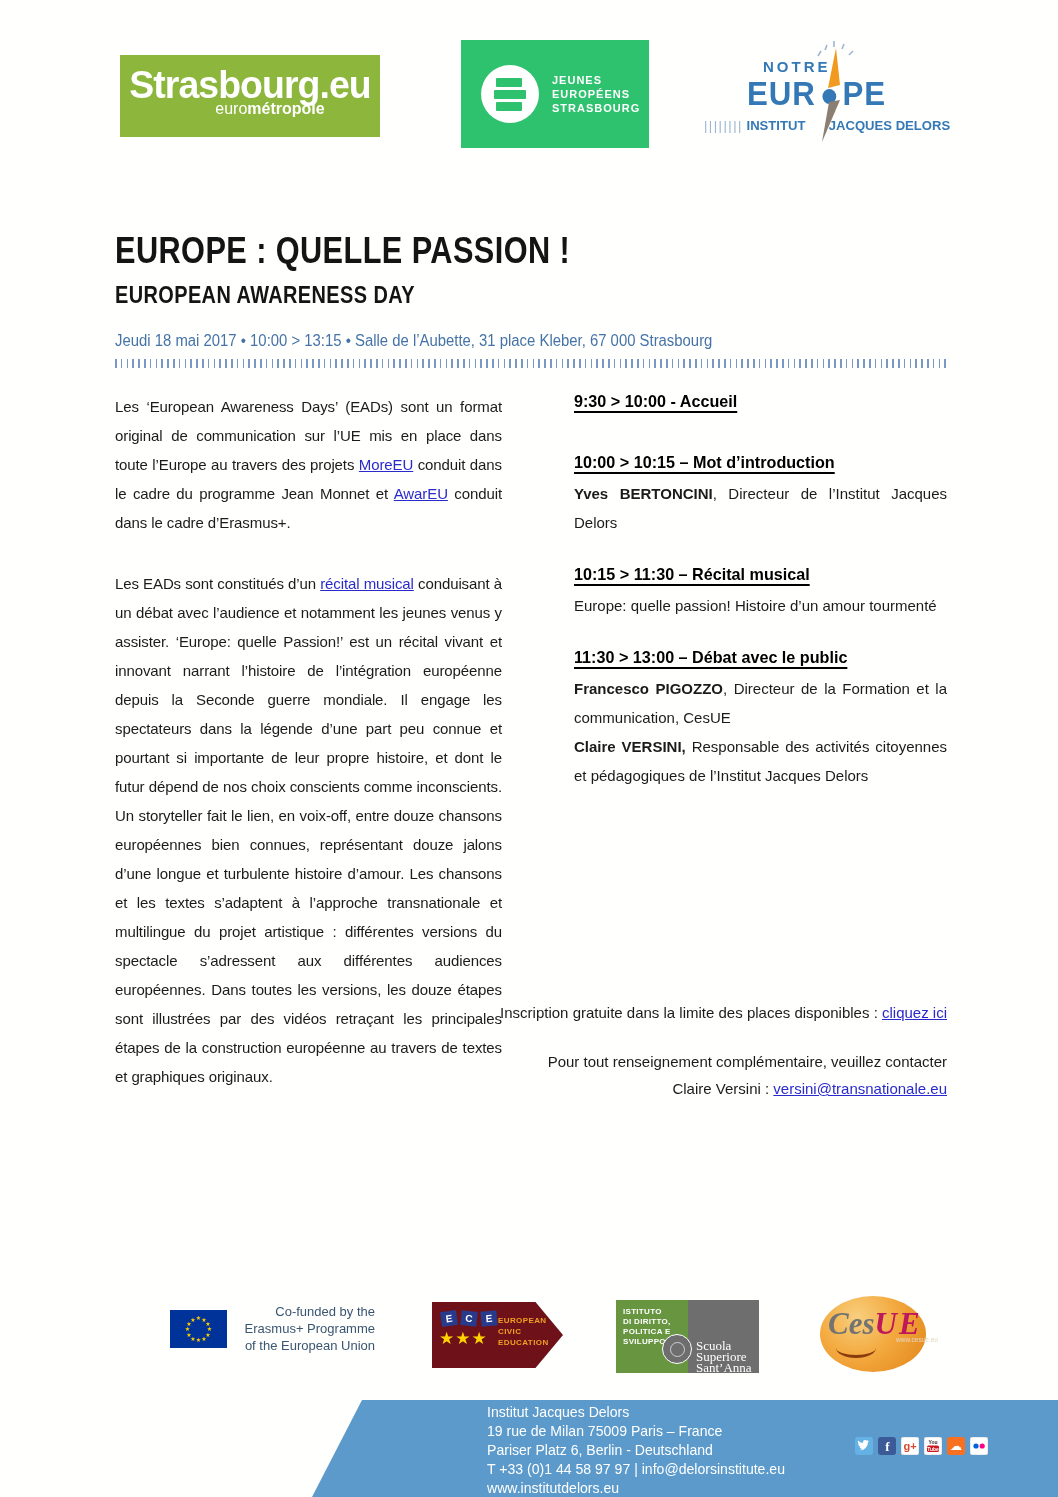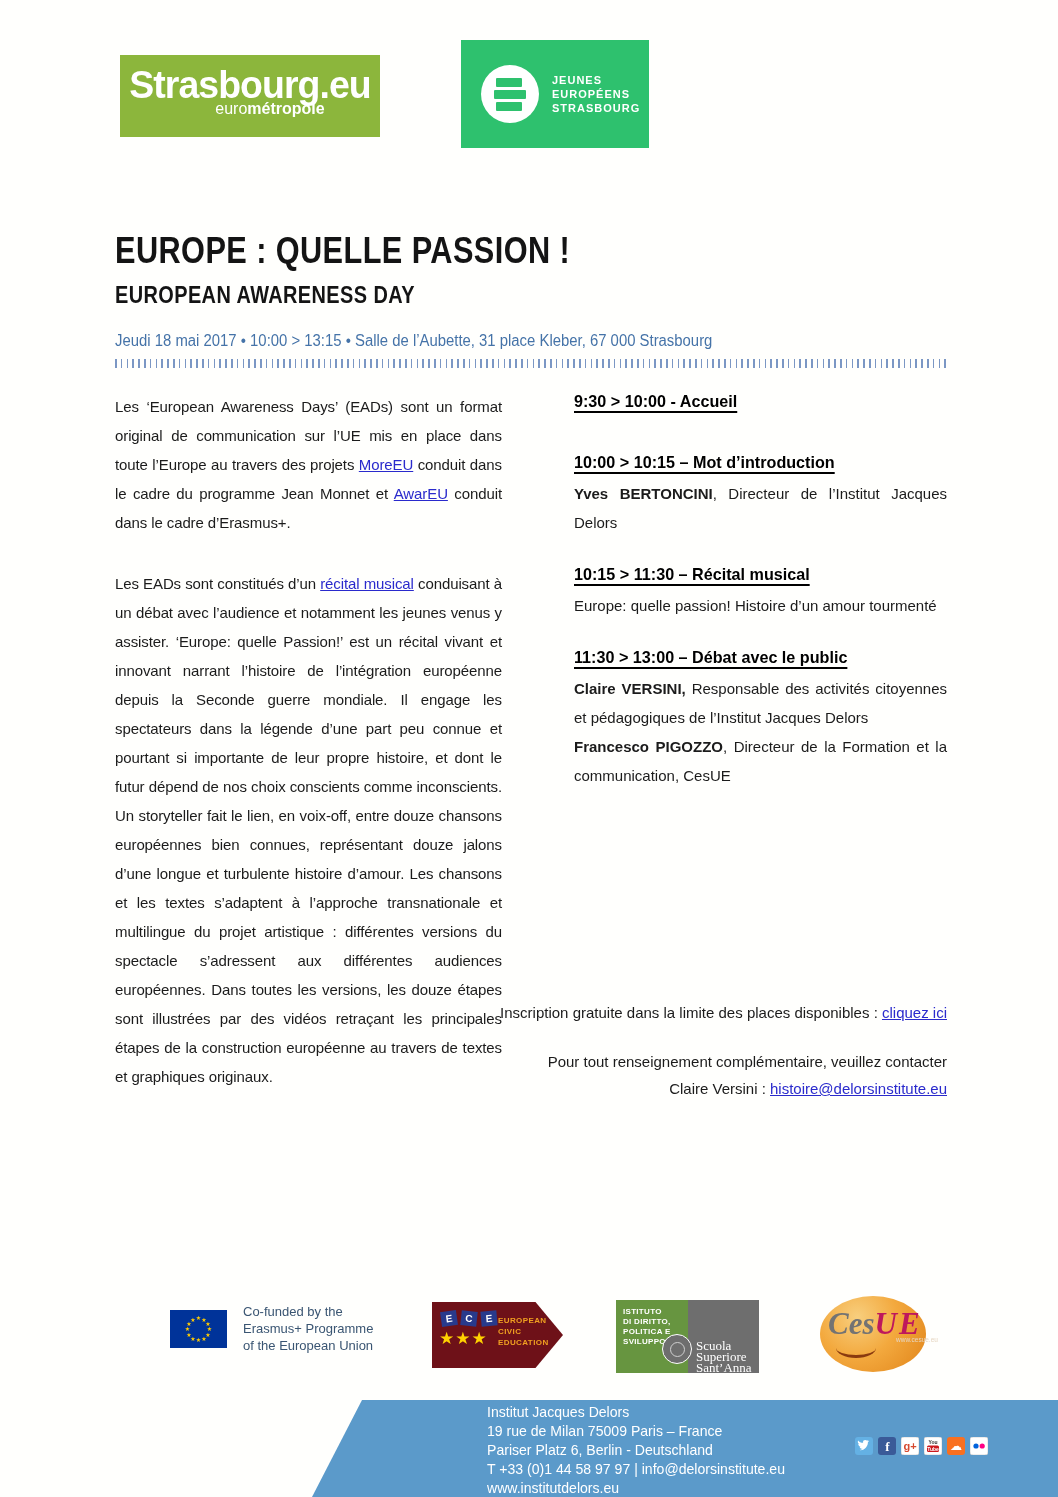--- a/index.html
+++ b/index.html
@@ -49,21 +49,21 @@
   .session p { margin:0; font-size:15px; line-height:29px; color:#1b1b1b; text-align:justify; }
   .session p b { font-weight:bold; }
 
   
   .registration { position:absolute; left:115px; top:1004px; width:832px; text-align:right; font-size:15px; color:#1b1b1b; }
   .registration .line2 { margin-top:32px; }
   .registration .line3 { margin-top:10px; }
 
   
   .partner-eu { position:absolute; left:170px; top:1303px; display:flex; align-items:center; }
-  .eu-caption { margin-left:16px; width:140px; font-size:13px; line-height:17px; color:#3a5572; text-align:left; }
+  .eu-caption { margin-left:8px; width:140px; font-size:13px; line-height:17px; color:#3a5572; text-align:right; }
 
   .partner-ece { position:absolute; left:432px; top:1302px; width:131px; height:66px; background:#6e1118;
     clip-path:polygon(0 0, 79% 0, 100% 50%, 79% 100%, 0 100%); }
   .ece-letters { position:absolute; left:9px; top:9px; display:flex; gap:4px; }
   .ece-sq { width:16px; height:15px; background:#283a8c; color:#fff; font-size:10px; font-weight:bold; display:flex; align-items:center; justify-content:center; }
   .ece-sq.r1 { transform:rotate(-8deg); } .ece-sq.r2 { transform:rotate(6deg); } .ece-sq.r3 { transform:rotate(-5deg); }
   .ece-stars { position:absolute; left:7px; top:26px; color:#ffd200; font-size:17px; letter-spacing:1px; }
   .ece-caption { position:absolute; left:66px; top:13px; color:#f0a020; font-size:8px; font-weight:bold; line-height:11px; letter-spacing:0.4px; }
 
   .partner-ssa { position:absolute; left:616px; top:1300px; width:143px; height:82px; }
@@ -104,20 +104,37 @@
         <div class="jes-bar b2"></div>
         <div class="jes-bar b3"></div>
     </div>
     <div class="jes-text">
       <div>JEUNES</div>
       <div>EUROPÉENS</div>
       <div>STRASBOURG</div>
     </div>
   </div>
 
+  <div class="logo-ne">
+    <div class="ne-notre">NOTRE</div>
+    <div class="ne-europe">
+      <span>EUR</span>
+        <span class="ne-dot"></span>
+        <span>PE</span>
+    </div>
+    <div class="ne-bottom">
+      <span class="ne-hatch">||||||||</span>
+      <span>INSTITUT</span><span class="ne-gap"></span><span>JACQUES DELORS</span>
+    </div>
+    <svg class="ne-needle" width="56" height="108" viewBox="0 0 56 108">
+      <path d="M12 16 L15 11 M19 10 L21 5 M28 7 L28 1 M36 9 L38 4 M43 15 L47 11" stroke="#9fb6d2" stroke-width="1.6" fill="none"></path>
+      <polygon points="30,8 22,48 34,45" fill="#f29a1f"></polygon>
+      <polygon points="23,62 34,60 16,102" fill="#8a7f72"></polygon>
+    </svg>
+  </div>
 
   <h1 class="event-title">EUROPE : QUELLE PASSION !</h1>
   <h2 class="event-subtitle">EUROPEAN AWARENESS DAY</h2>
   <div class="date-line">Jeudi 18 mai 2017 • 10:00 &gt; 13:15 • Salle de l’Aubette, 31 place Kleber, 67 000 Strasbourg</div>
   <div class="hatch-divider"></div>
 
   <div class="columns">
     <div class="col-left">
       <p><span>Les ‘European Awareness Days’ (EADs) sont un format original de communication sur l’UE mis en place dans toute l’Europe au travers des projets </span><a class="link">MoreEU</a><span> conduit dans le cadre du programme Jean Monnet et </span><a class="link">AwarEU</a><span> conduit dans le cadre d’Erasmus+.</span></p>
       <p><span>Les EADs sont constitués d’un </span><a class="link">récital musical</a><span> conduisant à un débat avec l’audience et notamment les jeunes venus y assister. ‘Europe: quelle Passion!’ est un récital vivant et innovant narrant l’histoire de l’intégration européenne depuis la Seconde guerre mondiale. Il engage les spectateurs dans la légende d’une part peu connue et pourtant si importante de leur propre histoire, et dont le futur dépend de nos choix conscients comme inconscients. Un storyteller fait le lien, en voix-off, entre douze chansons européennes bien connues, représentant douze jalons d’une longue et turbulente histoire d’amour. Les chansons et les textes s’adaptent à l’approche transnationale et multilingue du projet artistique : différentes versions du spectacle s’adressent aux différentes audiences européennes. Dans toutes les versions, les douze étapes sont illustrées par des vidéos retraçant les principales étapes de la construction européenne au travers de textes et graphiques originaux.</span></p>
@@ -130,30 +147,30 @@
       <div class="session">
         <h3>10:00 &gt; 10:15 – Mot d’introduction</h3>
         <p><b>Yves BERTONCINI</b><span>, Directeur de l’Institut Jacques Delors</span></p>
       </div>
       <div class="session">
         <h3>10:15 &gt; 11:30 – Récital musical</h3>
         <p>Europe: quelle passion! Histoire d’un amour tourmenté</p>
       </div>
       <div class="session">
         <h3>11:30 &gt; 13:00 – Débat avec le public</h3>
+        <p><b>Francesco PIGOZZO</b><span>, Directeur de la Formation et la communication, CesUE</span></p>
         <p><b>Claire VERSINI,</b><span> Responsable des activités citoyennes et pédagogiques de l’Institut Jacques Delors</span></p>
-        <p><b>Francesco PIGOZZO</b><span>, Directeur de la Formation et la communication, CesUE</span></p>
       </div>
     </div>
   </div>
 
   <div class="registration">
     <div class="line1"><span>Inscription gratuite dans la limite des places disponibles : </span><a class="link">cliquez ici</a></div>
     <div class="line2">Pour tout renseignement complémentaire, veuillez contacter</div>
-    <div class="line3"><span>Claire Versini : </span><a class="link">histoire@delorsinstitute.eu</a></div>
+    <div class="line3"><span>Claire Versini : </span><a class="link">versini@transnationale.eu</a></div>
   </div>
 
   <div class="partner-eu">
     <svg width="57" height="38" viewBox="0 0 57 38">
       <rect width="57" height="38" fill="#003399"></rect>
       <g fill="#ffcc00" font-size="6" text-anchor="middle">
         <text x="28.5" y="10">★</text>
           <text x="34" y="11.5">★</text>
           <text x="38" y="15.5">★</text>
         <text x="39.5" y="21">★</text>

